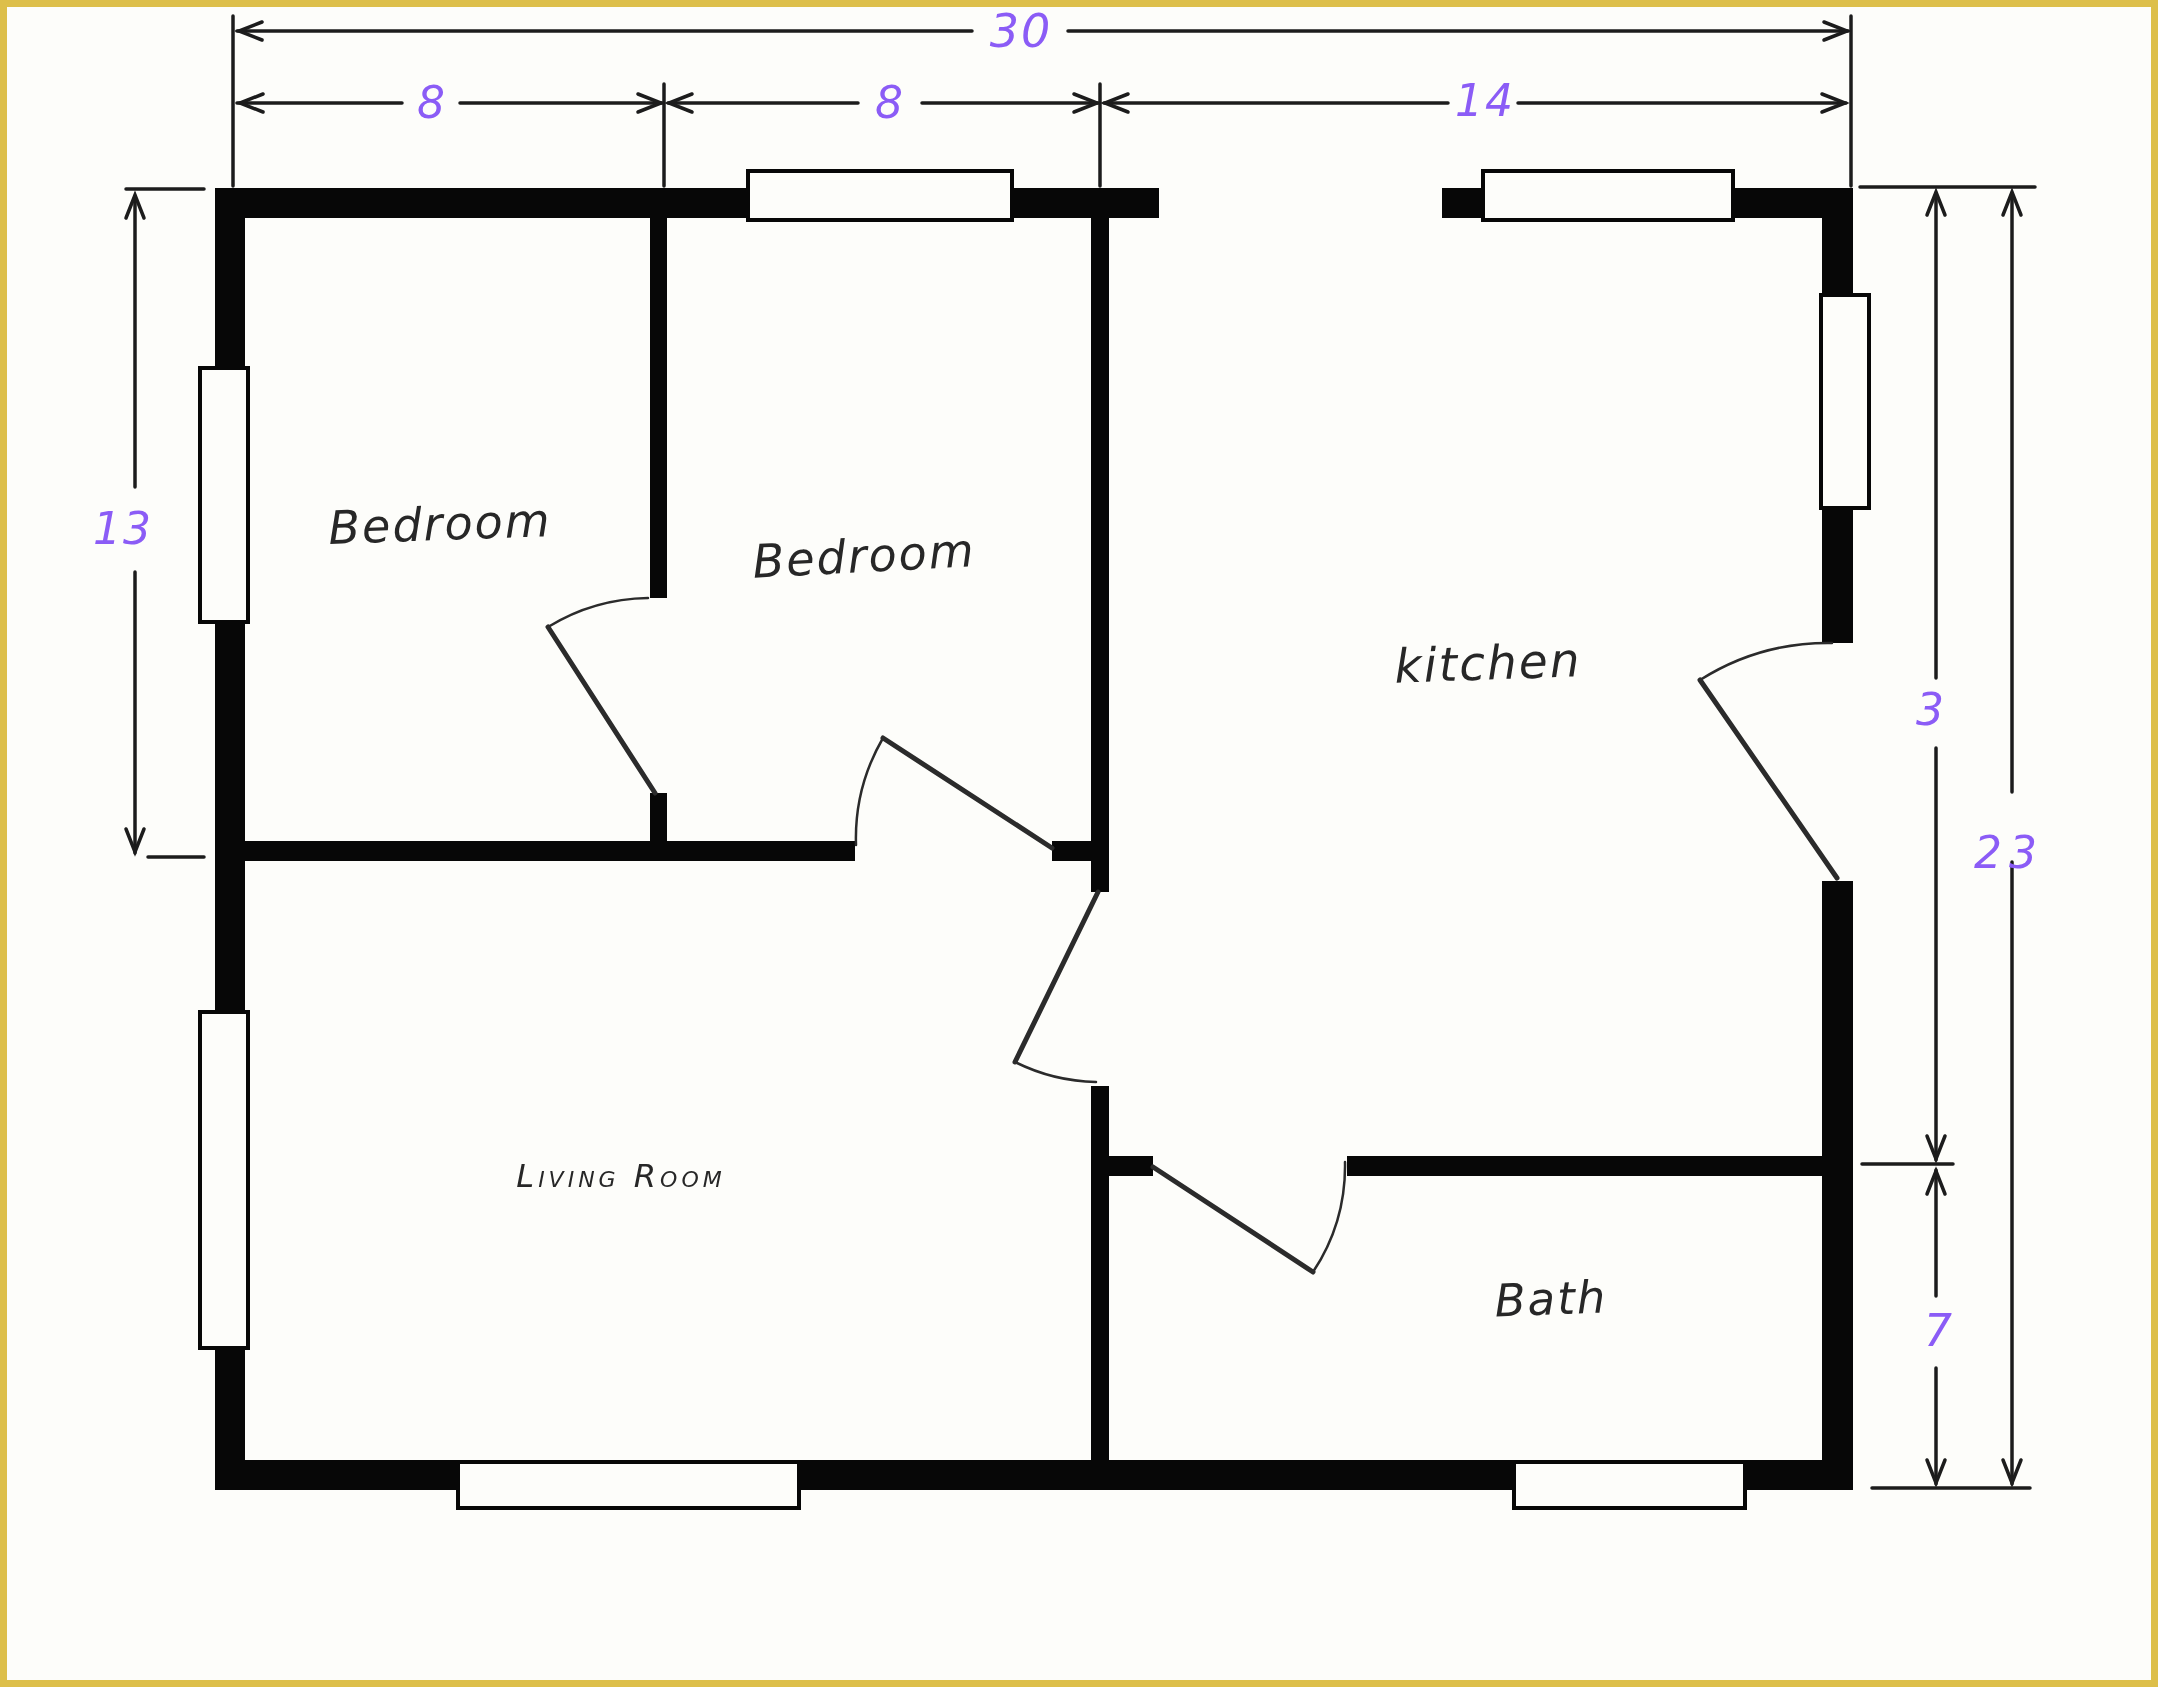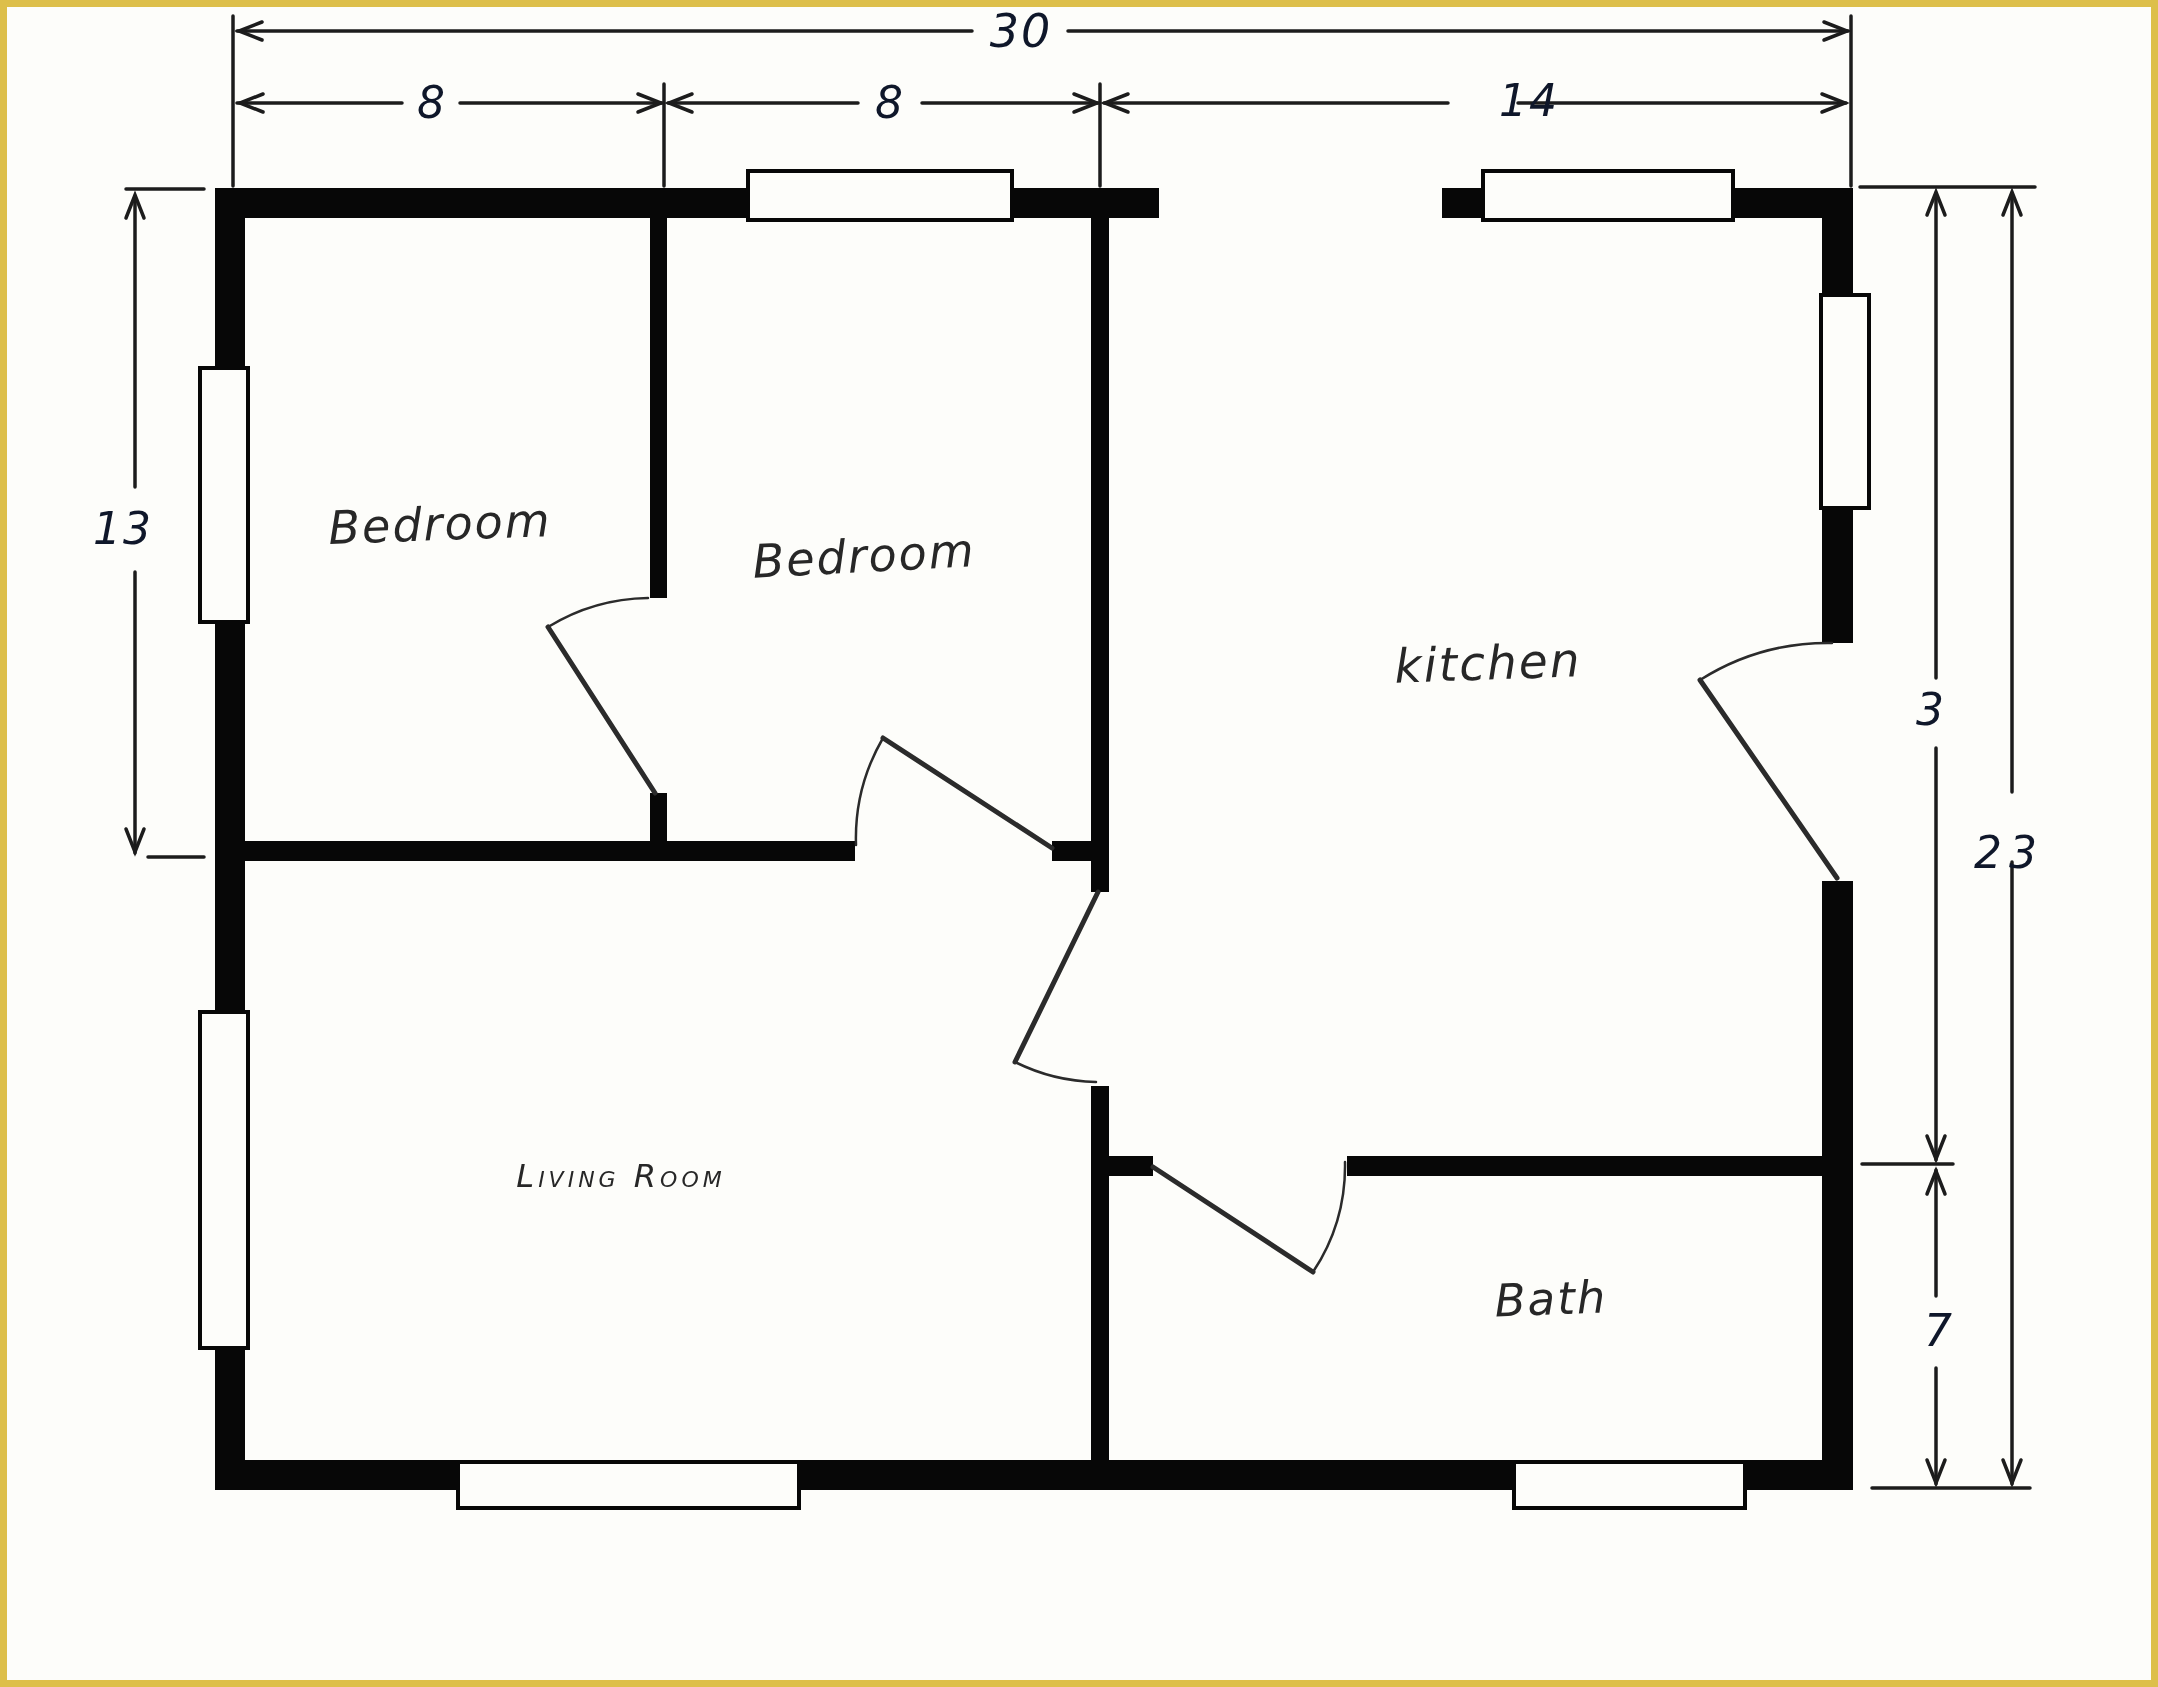--- a/index.html
+++ b/index.html
@@ -20,21 +20,21 @@
   .label{
     position:absolute;
     transform:translate(-50%,-50%);
     color:#272727;
     font-style:italic;
     white-space:nowrap;
     z-index:20;
   }
   .room-label{font-size:46px;letter-spacing:2px;}
   .living{font-variant:small-caps;font-size:32px;letter-spacing:4px;}
-  .dim-label{font-size:44px;color:#0f172a;letter-spacing:2px;}
+  .dim-label{font-size:44px;color:#8b5cf6;letter-spacing:2px;}
 </style>
 </head>
 <body>
 
 <div class="page">
 
   <svg class="plan" width="2158" height="1687" viewBox="0 0 2158 1687">
 
     <g fill="#070707" stroke="none">
       <rect x="215" y="188" width="944" height="30"></rect>
@@ -143,21 +143,21 @@
   <div class="label living" style="left:621px;top:1176px;">Living Room</div>
 
   <div class="label room-label" style="left:1551px;top:1299px;transform:translate(-50%,-50%) rotate(-2deg);font-size:45px;">Bath</div>
 
   <div class="label dim-label" style="left:1021px;top:31px;font-size:46px;">30</div>
 
   <div class="label dim-label" style="left:432px;top:102px;">8</div>
 
   <div class="label dim-label" style="left:890px;top:102px;">8</div>
 
-  <div class="label dim-label" style="left:1485px;top:100px;margin-left:44px;">14</div>
+  <div class="label dim-label" style="left:1485px;top:100px;">14</div>
 
   <div class="label dim-label" style="left:123px;top:528px;">13</div>
 
   <div class="label dim-label" style="left:1931px;top:709px;">3</div>
 
   <div class="label dim-label" style="left:2009px;top:824px;letter-spacing:7px;margin-top:28px;">23</div>
 
   <div class="label dim-label" style="left:1939px;top:1330px;">7</div>
 
   <div class="frame"></div>

